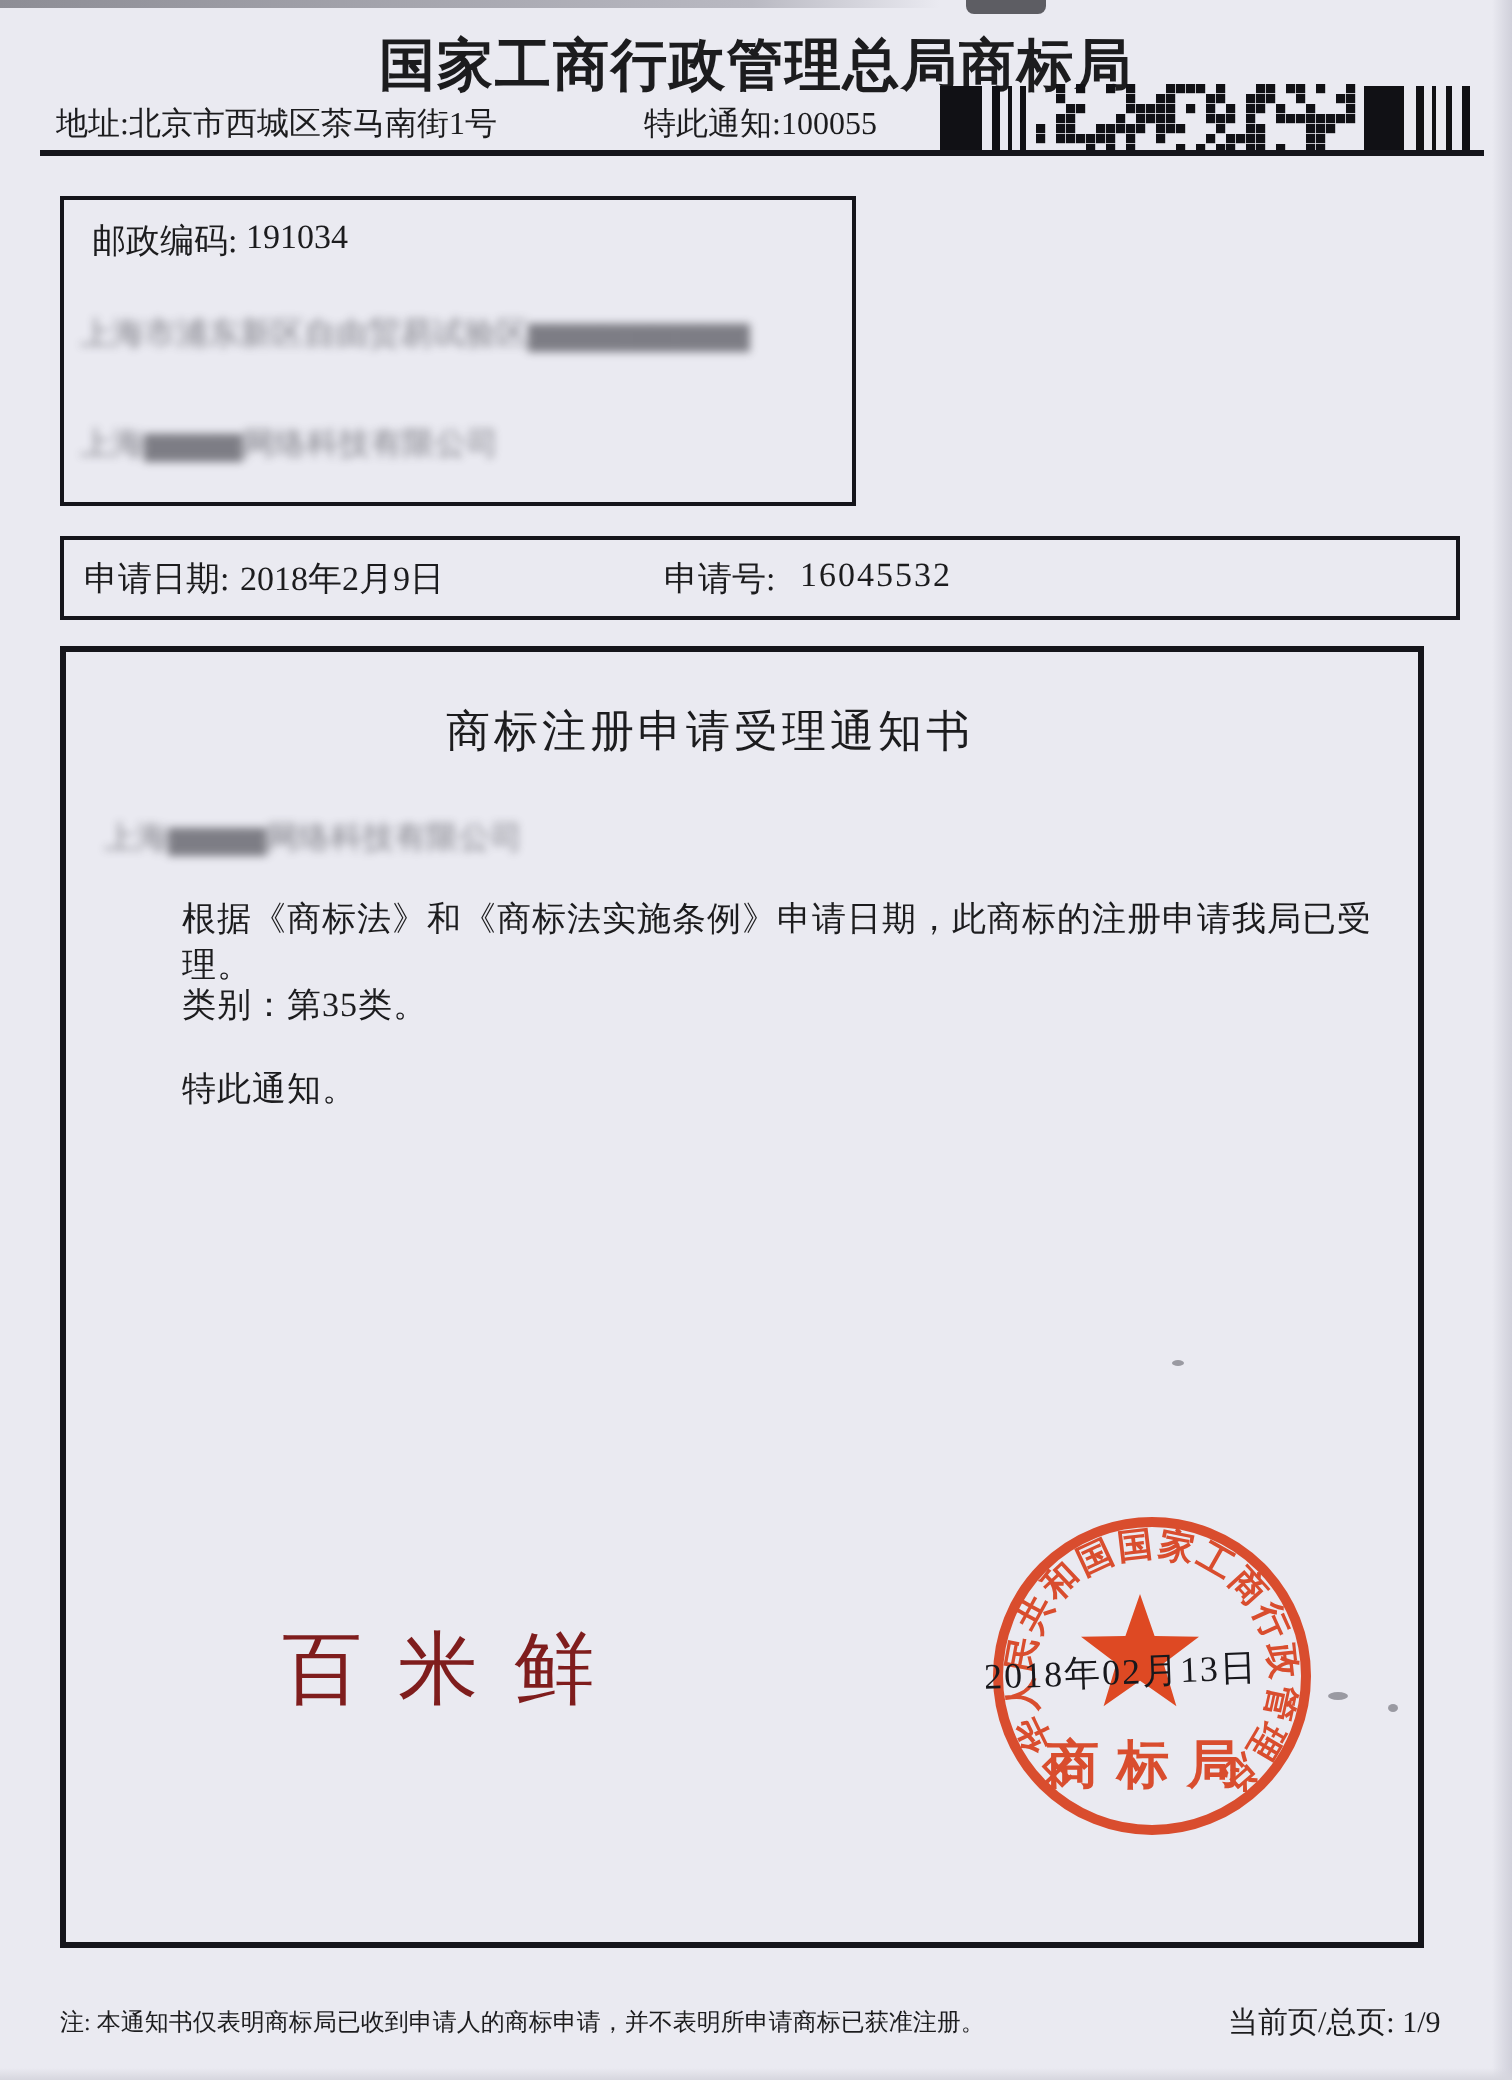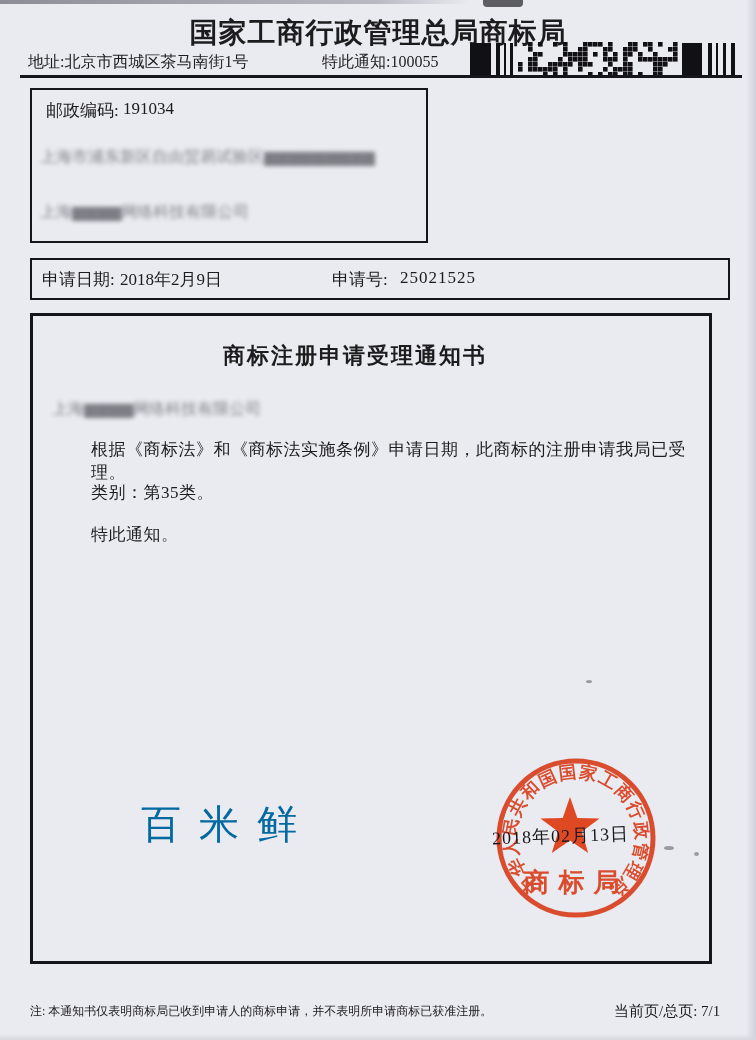--- a/index.html
+++ b/index.html
@@ -14,32 +14,32 @@
   .scan-top{left:0;top:0;width:470px;height:4px;background:linear-gradient(90deg,#8d8d95,#b9b9c2 80%,rgba(185,185,194,0));}
   .scan-smudge{left:483px;top:0;width:40px;height:7px;background:#3a3a40;border-radius:0 0 4px 4px;opacity:.8;}
   .scan-right{right:0;top:0;width:10px;height:100%;background:linear-gradient(90deg,rgba(210,210,218,0),#d0d0da);}
   .scan-bottom{left:0;bottom:0;width:100%;height:6px;background:linear-gradient(0deg,#d6d6de,rgba(214,214,222,0));}
   .speck{background:#9a9aa2;border-radius:50%;}
 
   .doc-title{left:0;top:14px;width:756px;text-align:center;font-size:28px;font-weight:bold;letter-spacing:1px;}
   .hdr-line{font-size:16px;top:52px;}
   .rule{left:20px;top:75px;width:722px;height:3px;background:#15151b;}
 
-  .box{border:2px solid #15151b;background:transparent;}
+  .box{border:2px solid #15151b;background:transparent;margin-top:10px;}
   .box-left{left:30px;top:88px;width:394px;height:151px;}
   .box-right{left:437px;top:88px;width:269px;height:151px;}
   .box-date{left:30px;top:258px;width:676px;height:38px;padding-left:20px;}
   .box-main{left:30px;top:313px;width:676px;height:645px;border-width:3px;}
 
   .lbl{font-size:17px;}
   .redacted{filter:blur(2.2px);opacity:.62;color:#3c3c44;font-size:16px;white-space:nowrap;overflow:hidden;}
 
-  .notice-title{left:0;top:340px;width:644px;text-align:center;font-size:22px;font-weight:bold;letter-spacing:2px;}
+  .notice-title{left:0;top:340px;width:644px;text-align:center;font-size:22px;font-weight:normal;letter-spacing:2px;}
   .body-line{font-size:17px;letter-spacing:.5px;}
-  .trademark{left:138px;top:794px;font-size:40px;letter-spacing:18px;color:#0369a1;}
+  .trademark{left:138px;top:794px;font-size:40px;letter-spacing:18px;color:#7f1d1d;}
 
   .stamp{left:490px;top:752px;width:172px;height:172px;opacity:.92;}
   .stamp-date{left:492px;top:824px;font-size:18px;letter-spacing:1px;color:#18181c;transform:rotate(-2deg);}
 
   .agency{left:32px;top:973px;font-size:15px;font-weight:bold;letter-spacing:.5px;}
   .footnote{left:30px;top:1003px;font-size:12px;}
   .pageind{left:614px;top:1002px;font-size:15px;}
 
   .barcode{left:470px;top:41px;width:273px;height:37px;}
 </style>
@@ -183,21 +183,21 @@
     <span class="abs lbl" style="left:91px;top:9px">191034</span>
     <div class="abs redacted" style="left:8px;top:57px;width:374px">上海市浦东新区自由贸易试验区▆▆▆▆▆▆▆▆▆</div>
     <div class="abs redacted" style="left:8px;top:112px;width:240px">上海▆▆▆▆网络科技有限公司</div>
   </div>
 
 
   <div class="abs box box-date">
     <span class="abs lbl" style="left:10px;top:8px">申请日期:</span>
     <span class="abs lbl" style="left:88px;top:8px">2018年2月9日</span>
     <span class="abs lbl" style="left:300px;top:8px">申请号:</span>
-    <span class="abs lbl" style="left:368px;top:8px;letter-spacing:1px">25021525</span>
+    <span class="abs lbl" style="left:368px;top:8px;letter-spacing:1px">16045532</span>
   </div>
 
   <div class="abs box box-main">
     <div class="abs notice-title" style="top:25px">商标注册申请受理通知书</div>
     <div class="abs redacted" style="left:19px;top:83px;width:240px">上海▆▆▆▆网络科技有限公司</div>
     <div class="abs body-line" style="left:58px;top:122px;width:600px">根据《商标法》和《商标法实施条例》申请日期，此商标的注册申请我局已受理。</div>
     <div class="abs body-line" style="left:58px;top:165px">类别：第35类。</div>
     <div class="abs body-line" style="left:58px;top:207px">特此通知。</div>
     <div class="abs trademark" style="left:108px;top:481px">百米鲜</div>
   </div>
@@ -209,16 +209,16 @@
       <textPath href="#ringPath" startOffset="2">中华人民共和国国家工商行政管理总局</textPath>
     </text>
     <polygon fill="#dd3c12" points="80,45 87.3,66 109.5,66.4 91.8,79.8 98.2,101.1 80,88.4 61.8,101.1 68.2,79.8 50.5,66.4 72.7,66"></polygon>
     <text x="86" y="139" text-anchor="middle" font-size="26" font-weight="bold" fill="#d8401e" letter-spacing="9" font-family="Liberation Serif, DejaVu Serif, serif">商标局</text>
   </svg>
   <div class="abs stamp-date">2018年02月13日</div>
 
   <div class="abs footnote">注: 本通知书仅表明商标局已收到申请人的商标申请，并不表明所申请商标已获准注册。</div>
   <div class="abs pageind">
     <span>当前页/总页:</span>
-    <span>7/1</span>
+    <span>1/9</span>
   </div>
 
 </div>
 
 </body></html>

